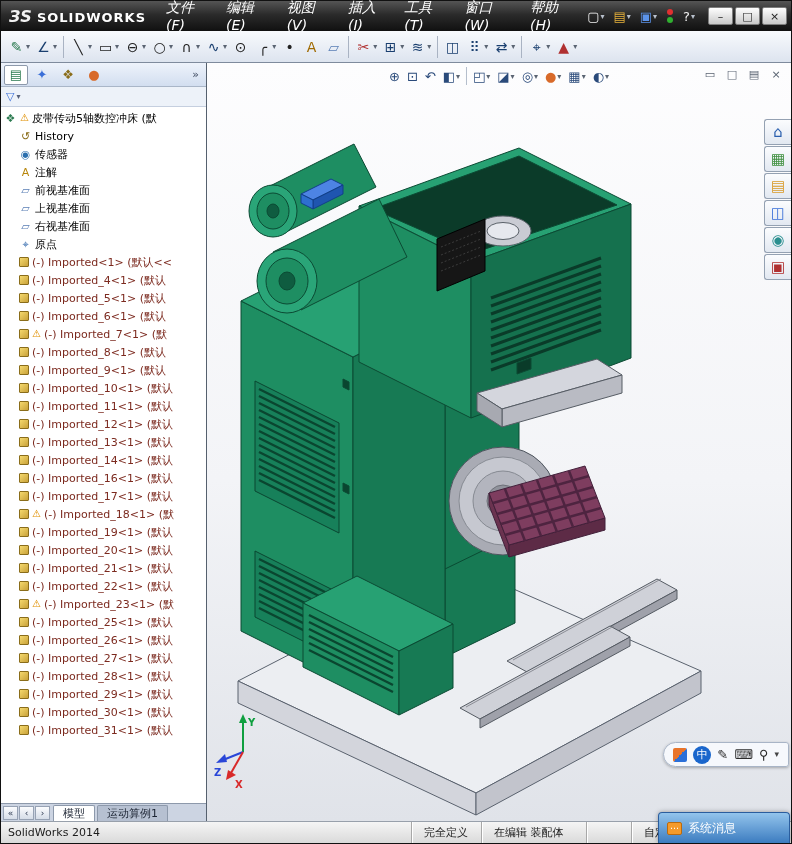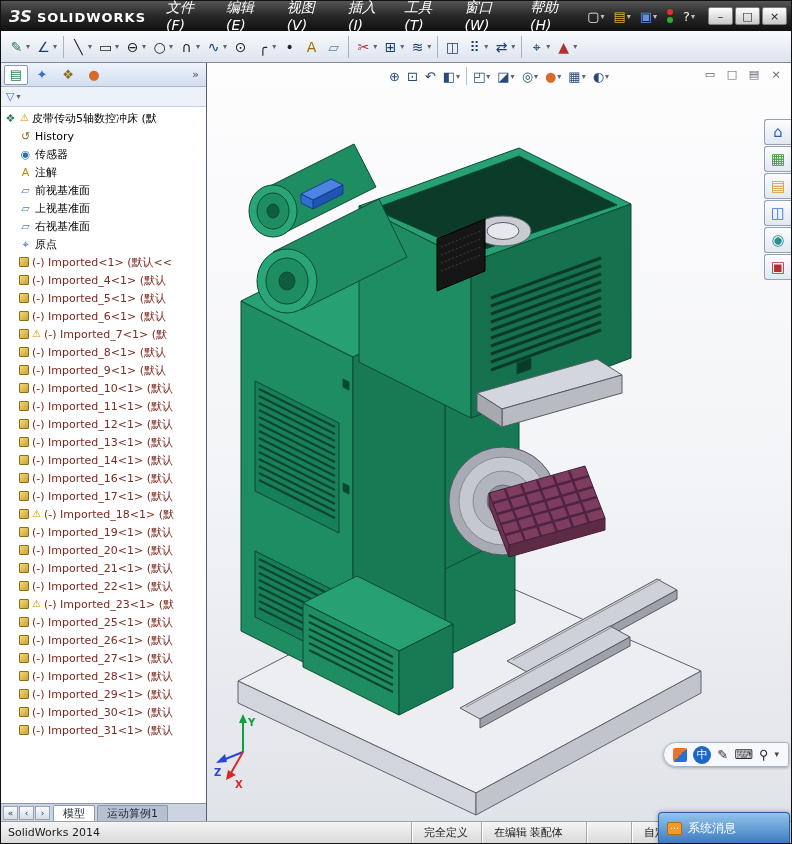--- a/index.html
+++ b/index.html
@@ -85,21 +85,21 @@
            background:rgba(247,250,253,0.92);border:1px solid #a8b4c6;border-radius:13px 3px 3px 13px;
            padding:0 9px;z-index:6;box-shadow:0 1px 3px rgba(0,0,0,.28);}
   .lbtn{font-size:13px;color:#2b2b2b;display:flex;align-items:center;justify-content:center;line-height:1;}
   .lbtn.circle{width:18px;height:18px;border-radius:50%;background:#1a66cc;color:#fff;font-size:11px;}
   .lbtn.logo-sq{width:14px;height:14px;border-radius:2px;background:linear-gradient(135deg,#e8742a 50%,#2a6fd8 50%);}
   .lbtn.caret-b{font-size:9px;color:#444;}
 
   
   .statusbar{flex:0 0 22px;background:linear-gradient(#f5f5f5,#dadada);border-top:1px solid #98a0ab;
              display:flex;align-items:center;padding-left:7px;font-size:11px;color:#1c1c1c;}
-  .sfields{margin-left:auto;display:flex;height:100%;align-items:stretch;font-family:Liberation Serif, serif;}
+  .sfields{margin-left:auto;display:flex;height:100%;align-items:stretch;}
   .scell{display:flex;align-items:center;padding:0 12px;border-left:1px solid #a8a8a8;box-shadow:inset 1px 0 0 #fff;}
 
   .syspopup{position:absolute;right:1px;bottom:0;width:132px;height:31px;z-index:10;
             background:linear-gradient(#93c4ec,#3c7cc0);border:1px solid #2a5d9e;border-bottom:none;
             border-radius:4px 4px 0 0;display:flex;align-items:center;gap:6px;padding:0 8px;
             color:#fff;font-size:12px;box-shadow:0 0 5px rgba(0,0,0,.35);}
   .msgicon{width:15px;height:13px;background:#f59a2a;border:1px solid #b86a10;border-radius:2px;color:#fff;
            font-size:9px;display:flex;align-items:center;justify-content:center;line-height:1;}
 
   

